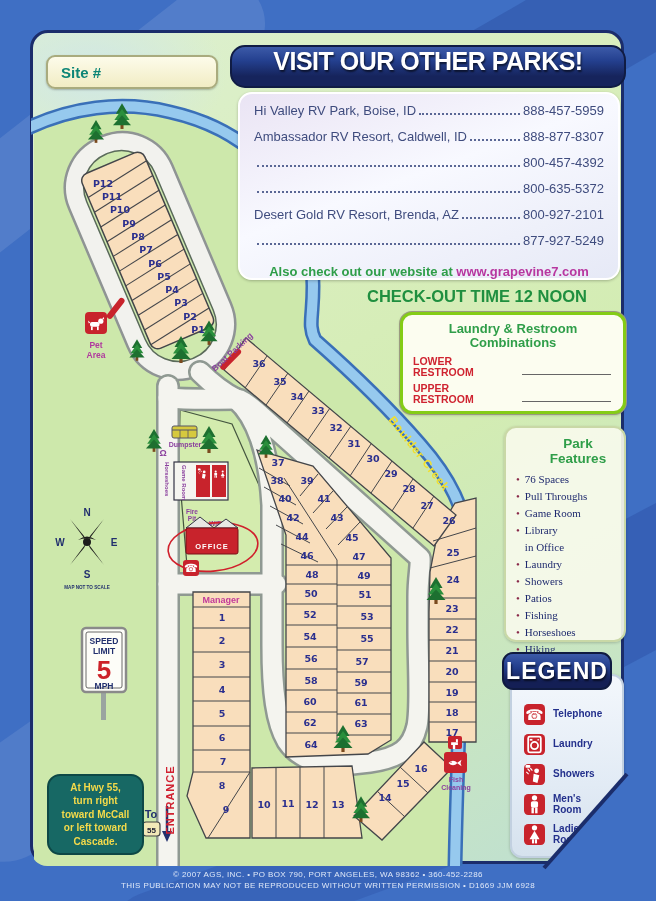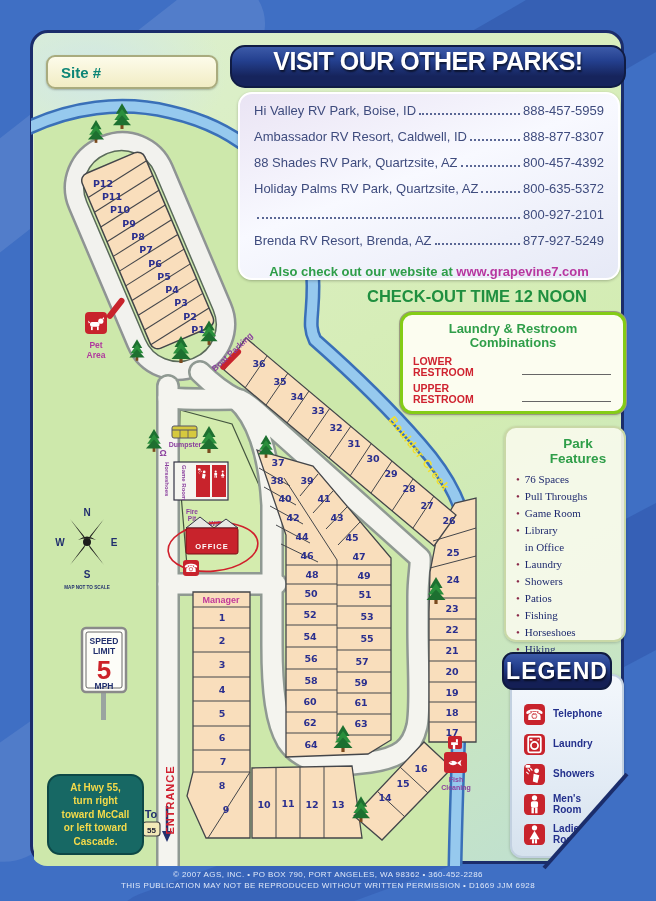--- a/index.html
+++ b/index.html
@@ -484,35 +484,33 @@
     <span>Hi Valley RV Park, Boise, ID</span>
     <span class="leader"></span>
     <span class="phone">888-457-5959</span>
   </div>
   <div class="park-row">
     <span>Ambassador RV Resort, Caldwell, ID</span>
     <span class="leader"></span>
     <span class="phone">888-877-8307</span>
   </div>
   <div class="park-row">
-    <span>88 Shades RV Park, Quartzsite, AZ</span>
     <span class="leader"></span>
     <span class="phone">800-457-4392</span>
   </div>
   <div class="park-row">
-    <span>Holiday Palms RV Park, Quartzsite, AZ</span>
     <span class="leader"></span>
     <span class="phone">800-635-5372</span>
   </div>
   <div class="park-row">
+    <span>Desert Gold RV Resort, Brenda, AZ</span>
     <span class="leader"></span>
     <span class="phone">800-927-2101</span>
   </div>
   <div class="park-row">
-    <span>Brenda RV Resort, Brenda, AZ</span>
     <span class="leader"></span>
     <span class="phone">877-927-5249</span>
   </div>
   <div class="website-line">
     <span class="pre">Also check out our website at </span><span class="url">www.grapevine7.com</span>
   </div>
 </div>
 
 <div class="checkout">CHECK-OUT TIME 12 NOON</div>
 

